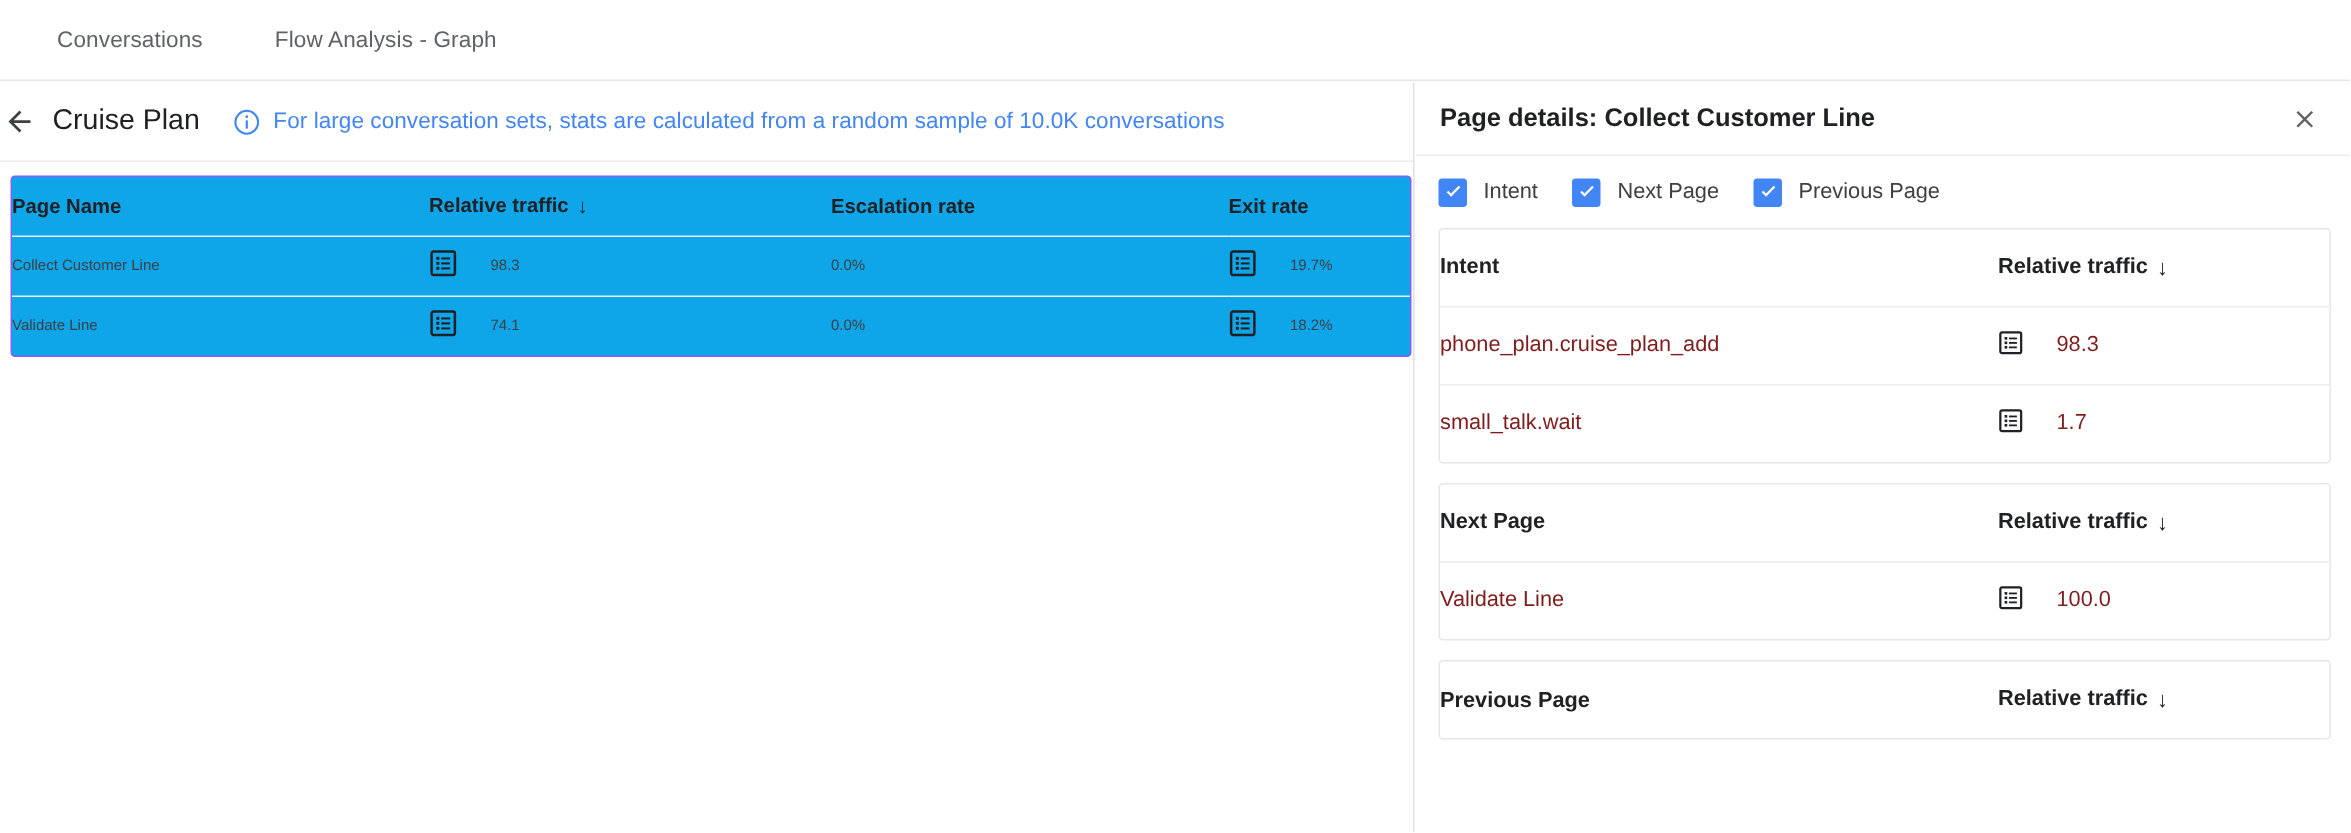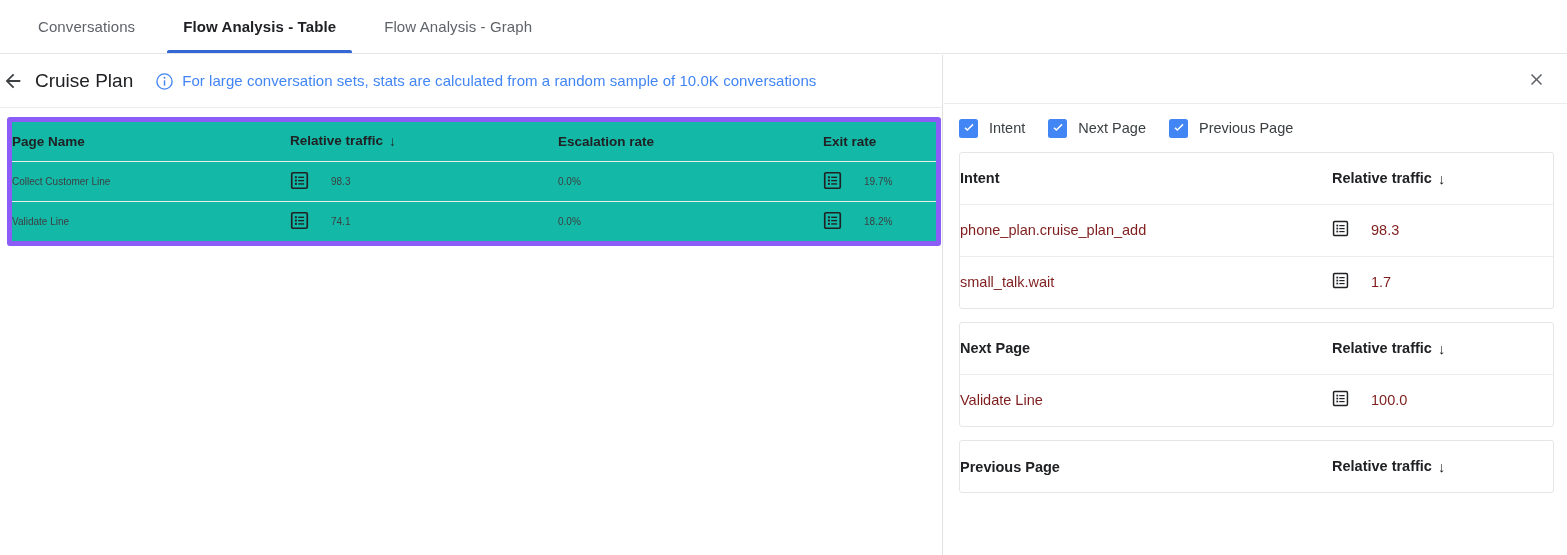--- a/index.html
+++ b/index.html
@@ -62,23 +62,23 @@
   }
   .info-icon { width: 19px; height: 19px; flex: none; display:block; }
   .info-text {
     font-size: 15px; color: #4285f4; white-space: nowrap; letter-spacing: .05px;
   }
 
   
   .table-card {
     margin: 9px 0 0 7px;
     width: 934px;
-    border: 5px solid #8b5cf6;
+    border: 1px solid #8b5cf6;
     border-radius: 3px;
-    background: #14b8a6;
+    background: #0ea5e9;
     overflow: hidden;
   }
   table.flow-table { width: 100%; border-collapse: collapse; table-layout: fixed; }
   table.flow-table th {
     text-align: left;
     font-size: 13.5px;
     font-weight: 700;
     color: #202124;
     padding: 0;
     height: 39px;
@@ -163,23 +163,20 @@
 </style>
 </head>
 <body>
 
 <div class="app">
 
   <div class="tabbar">
     <div class="tab">
       <span>Conversations</span>
     </div>
-    <div class="tab active">
-      <span>Flow Analysis - Table</span>
-    </div>
     <div class="tab">
       <span>Flow Analysis - Graph</span>
     </div>
   </div>
 
   <div class="left-pane">
 
     <div class="page-header">
       <div class="back-arrow">
         <svg width="22" height="22" viewBox="0 0 24 24" aria-hidden="true">
@@ -299,20 +296,21 @@
             </td>
           </tr>
         </tbody>
       </table>
     </div>
   </div>
 
   <div class="right-pane">
 
     <div class="details-header">
+      <div class="details-title">Page details: Collect Customer Line</div>
       <div class="close-btn">
         <svg width="19" height="19" viewBox="0 0 24 24" aria-hidden="true">
           <path d="M19 6.4L17.6 5 12 10.6 6.4 5 5 6.4 10.6 12 5 17.6 6.4 19 12 13.4 17.6 19 19 17.6 13.4 12z" fill="#5f6368"></path>
         </svg>
       </div>
     </div>
 
     <div class="filter-row">
       <div class="filter-item">
         <span class="checkbox">

